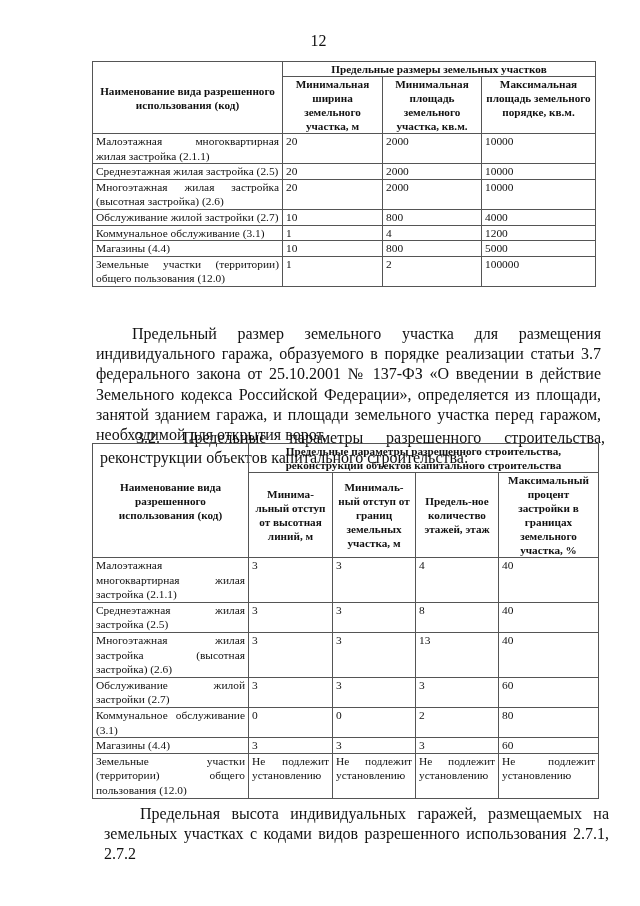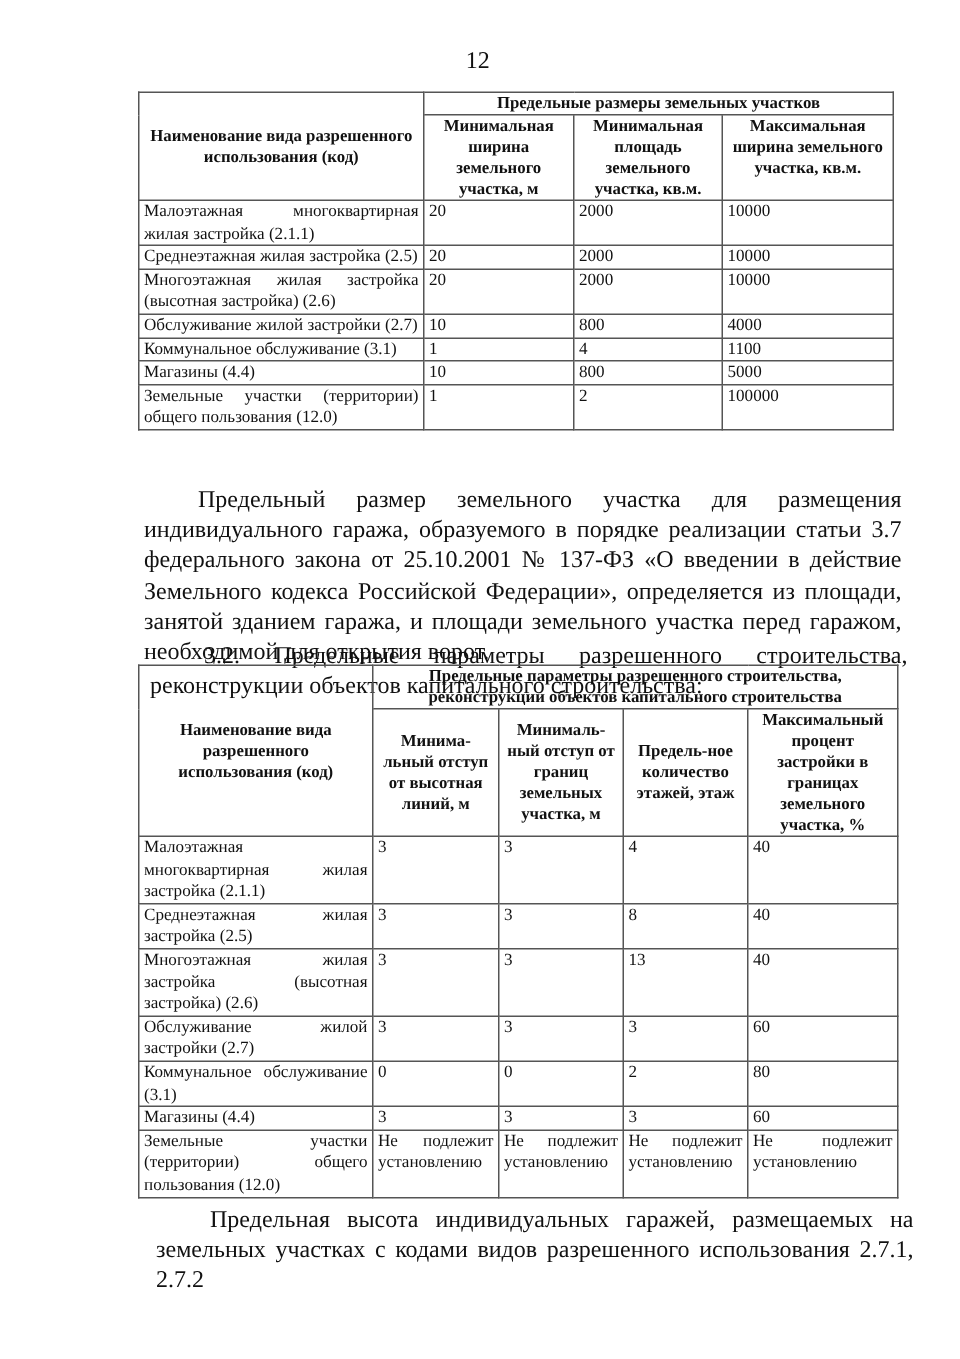--- a/index.html
+++ b/index.html
@@ -43,21 +43,21 @@
       <col style="width:114px">
     </colgroup>
   <thead class="hd">
     <tr style="height:14px">
       <th rowspan="2">Наименование вида разрешенного использования (код)</th>
       <th colspan="3">Предельные размеры земельных участков</th>
     </tr>
     <tr style="height:56px">
       <th class="sub">Минимальная ширина земельного участка, м</th>
       <th class="sub">Минимальная площадь земельного участка, кв.м.</th>
-      <th class="sub">Максимальная ширина земельного участка, кв.м.</th>
+      <th class="sub">Максимальная площадь земельного порядке, кв.м.</th>
     </tr>
   </thead>
   <tbody>
     <tr>
       <td class="name">Малоэтажная многоквартирная жилая застройка (2.1.1)</td>
       <td>20</td>
       <td>2000</td>
       <td>10000</td>
     </tr>
     <tr>
@@ -75,21 +75,21 @@
     <tr>
       <td class="name">Обслуживание жилой застройки (2.7)</td>
       <td>10</td>
       <td>800</td>
       <td>4000</td>
     </tr>
     <tr>
       <td class="name">Коммунальное обслуживание (3.1)</td>
       <td>1</td>
       <td>4</td>
-      <td>1100</td>
+      <td>1200</td>
     </tr>
     <tr>
       <td class="name">Магазины (4.4)</td>
       <td>10</td>
       <td>800</td>
       <td>5000</td>
     </tr>
     <tr>
       <td class="name">Земельные участки (территории) общего пользования (12.0)</td>
       <td>1</td>

